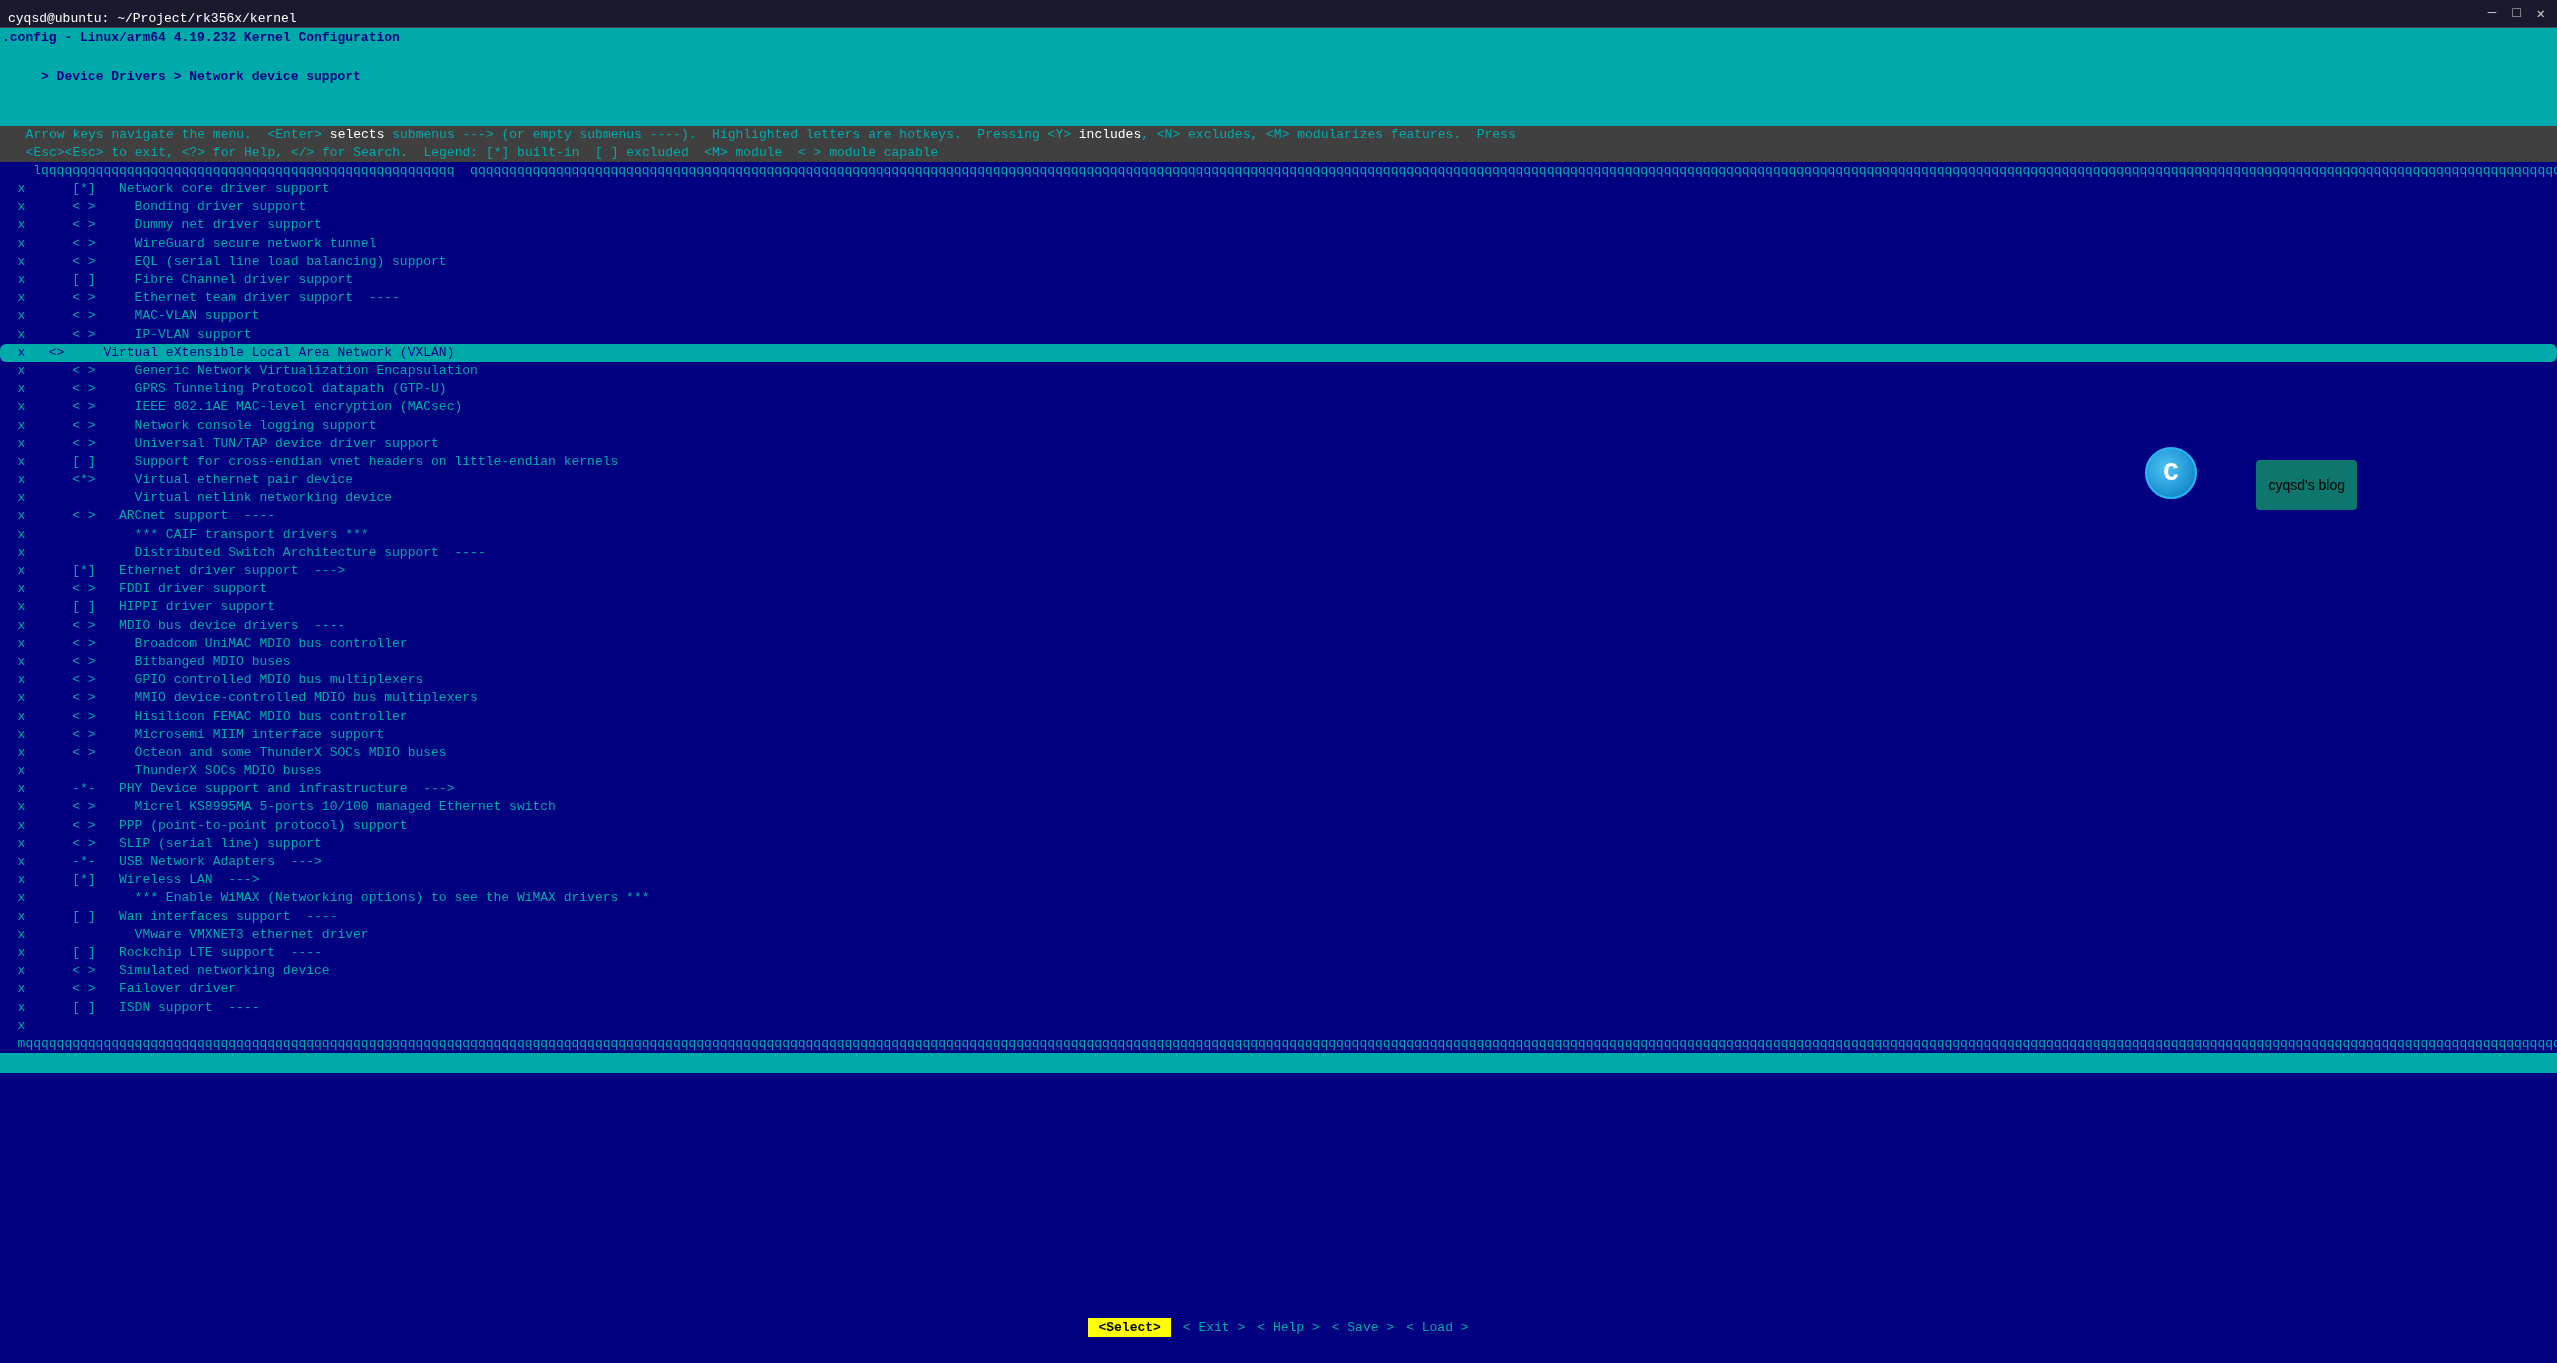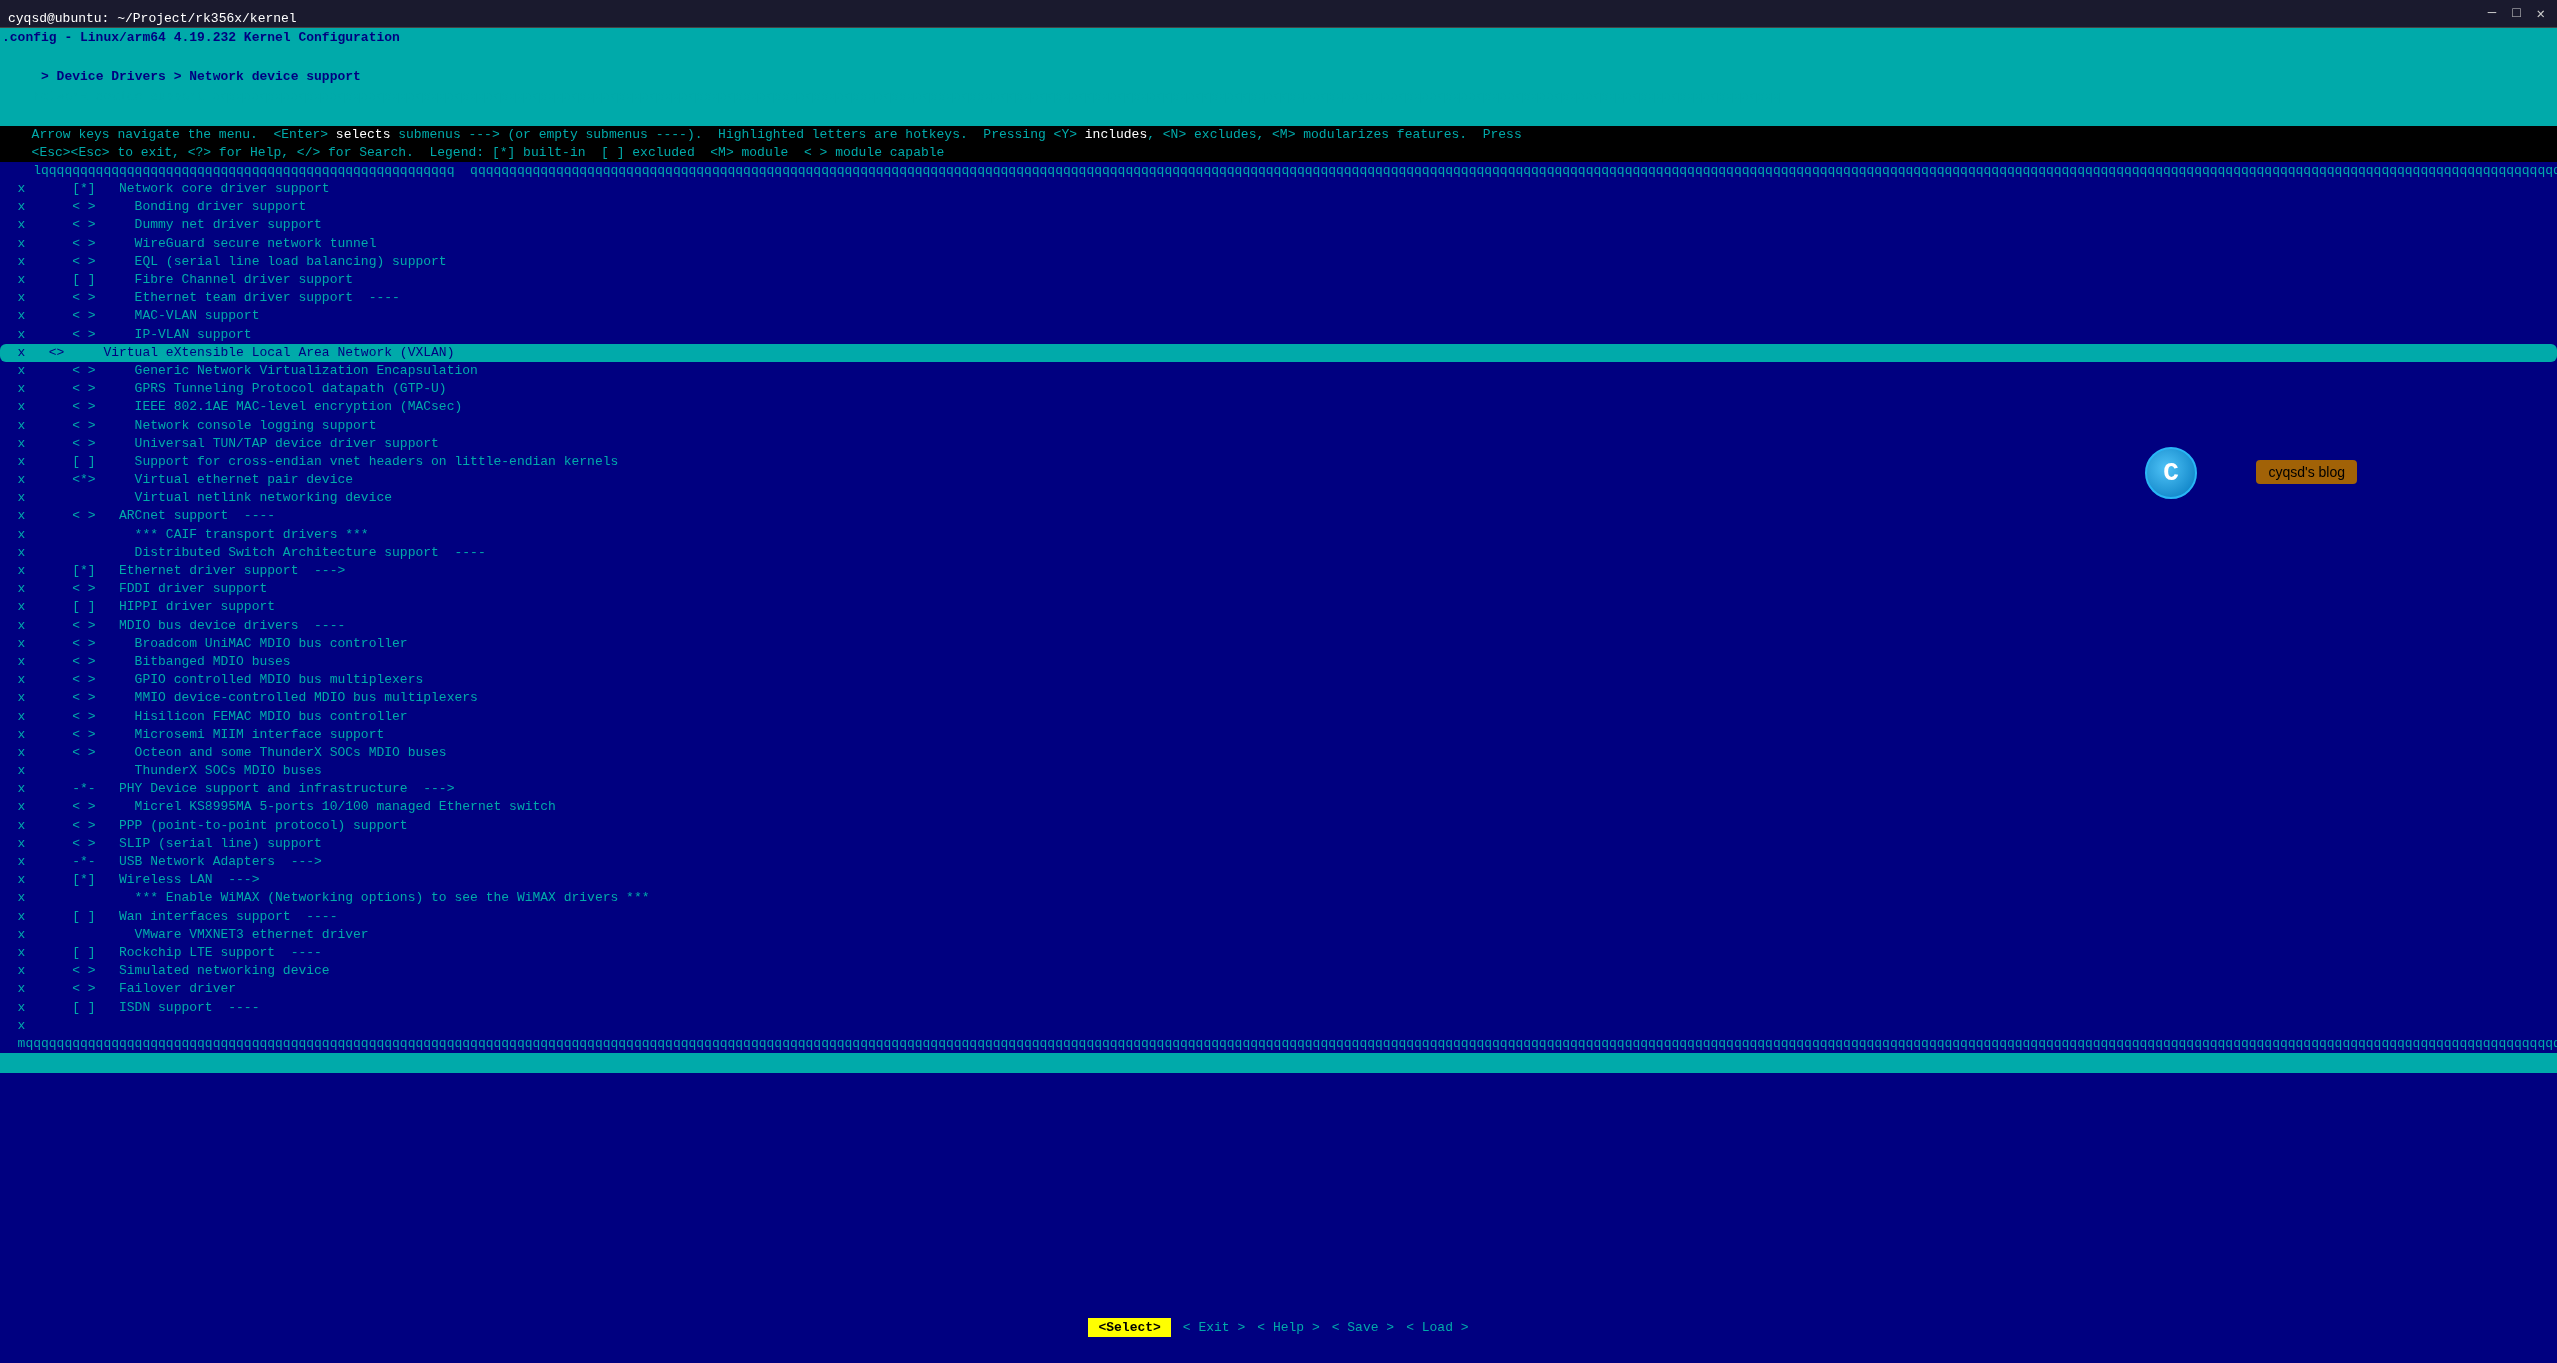--- a/index.html
+++ b/index.html
@@ -48,25 +48,25 @@
     .highlight-line { background: #00aaaa; color: #000080; display: block; white-space: pre; line-height: 1.4; padding: 0 2px; border-radius: 6px; }
     .top-bar {
       background: #00aaaa;
       color: #000080;
       white-space: pre;
       line-height: 1.5;
       padding: 0 2px;
       font-weight: bold;
     }
     .info-line {
-      background: #000000;
+      background: #404040;
       color: #00aaaa;
       white-space: pre;
       line-height: 1.4;
-      padding: 0 16px;
+      padding: 0 10px;
     }
     .btn-select {
       background: #ffff00;
       color: #000;
       padding: 2px 10px;
       font-family: 'Courier New', Courier, monospace;
       font-size: 13px;
       font-weight: bold;
     }
     .btn-normal {
@@ -89,22 +89,22 @@
       color: #fff;
       font-weight: bold;
       border: 2px solid #29b6f6;
       z-index: 10;
     }
     .avatar-label {
       position: absolute;
       right: 200px;
       top: 298px;
       color: #000;
-      background: #a16207;
-      padding: 4px 12px;
+      background: #0f766e;
+      padding: 17px 12px;
       font-size: 14px;
       border-radius: 4px;
       z-index: 10;
       font-family: Arial, sans-serif;
     }
     .content-area {
       background: #000080;
       height: calc(100% - 28px);
       overflow: hidden;
       display: flex;

